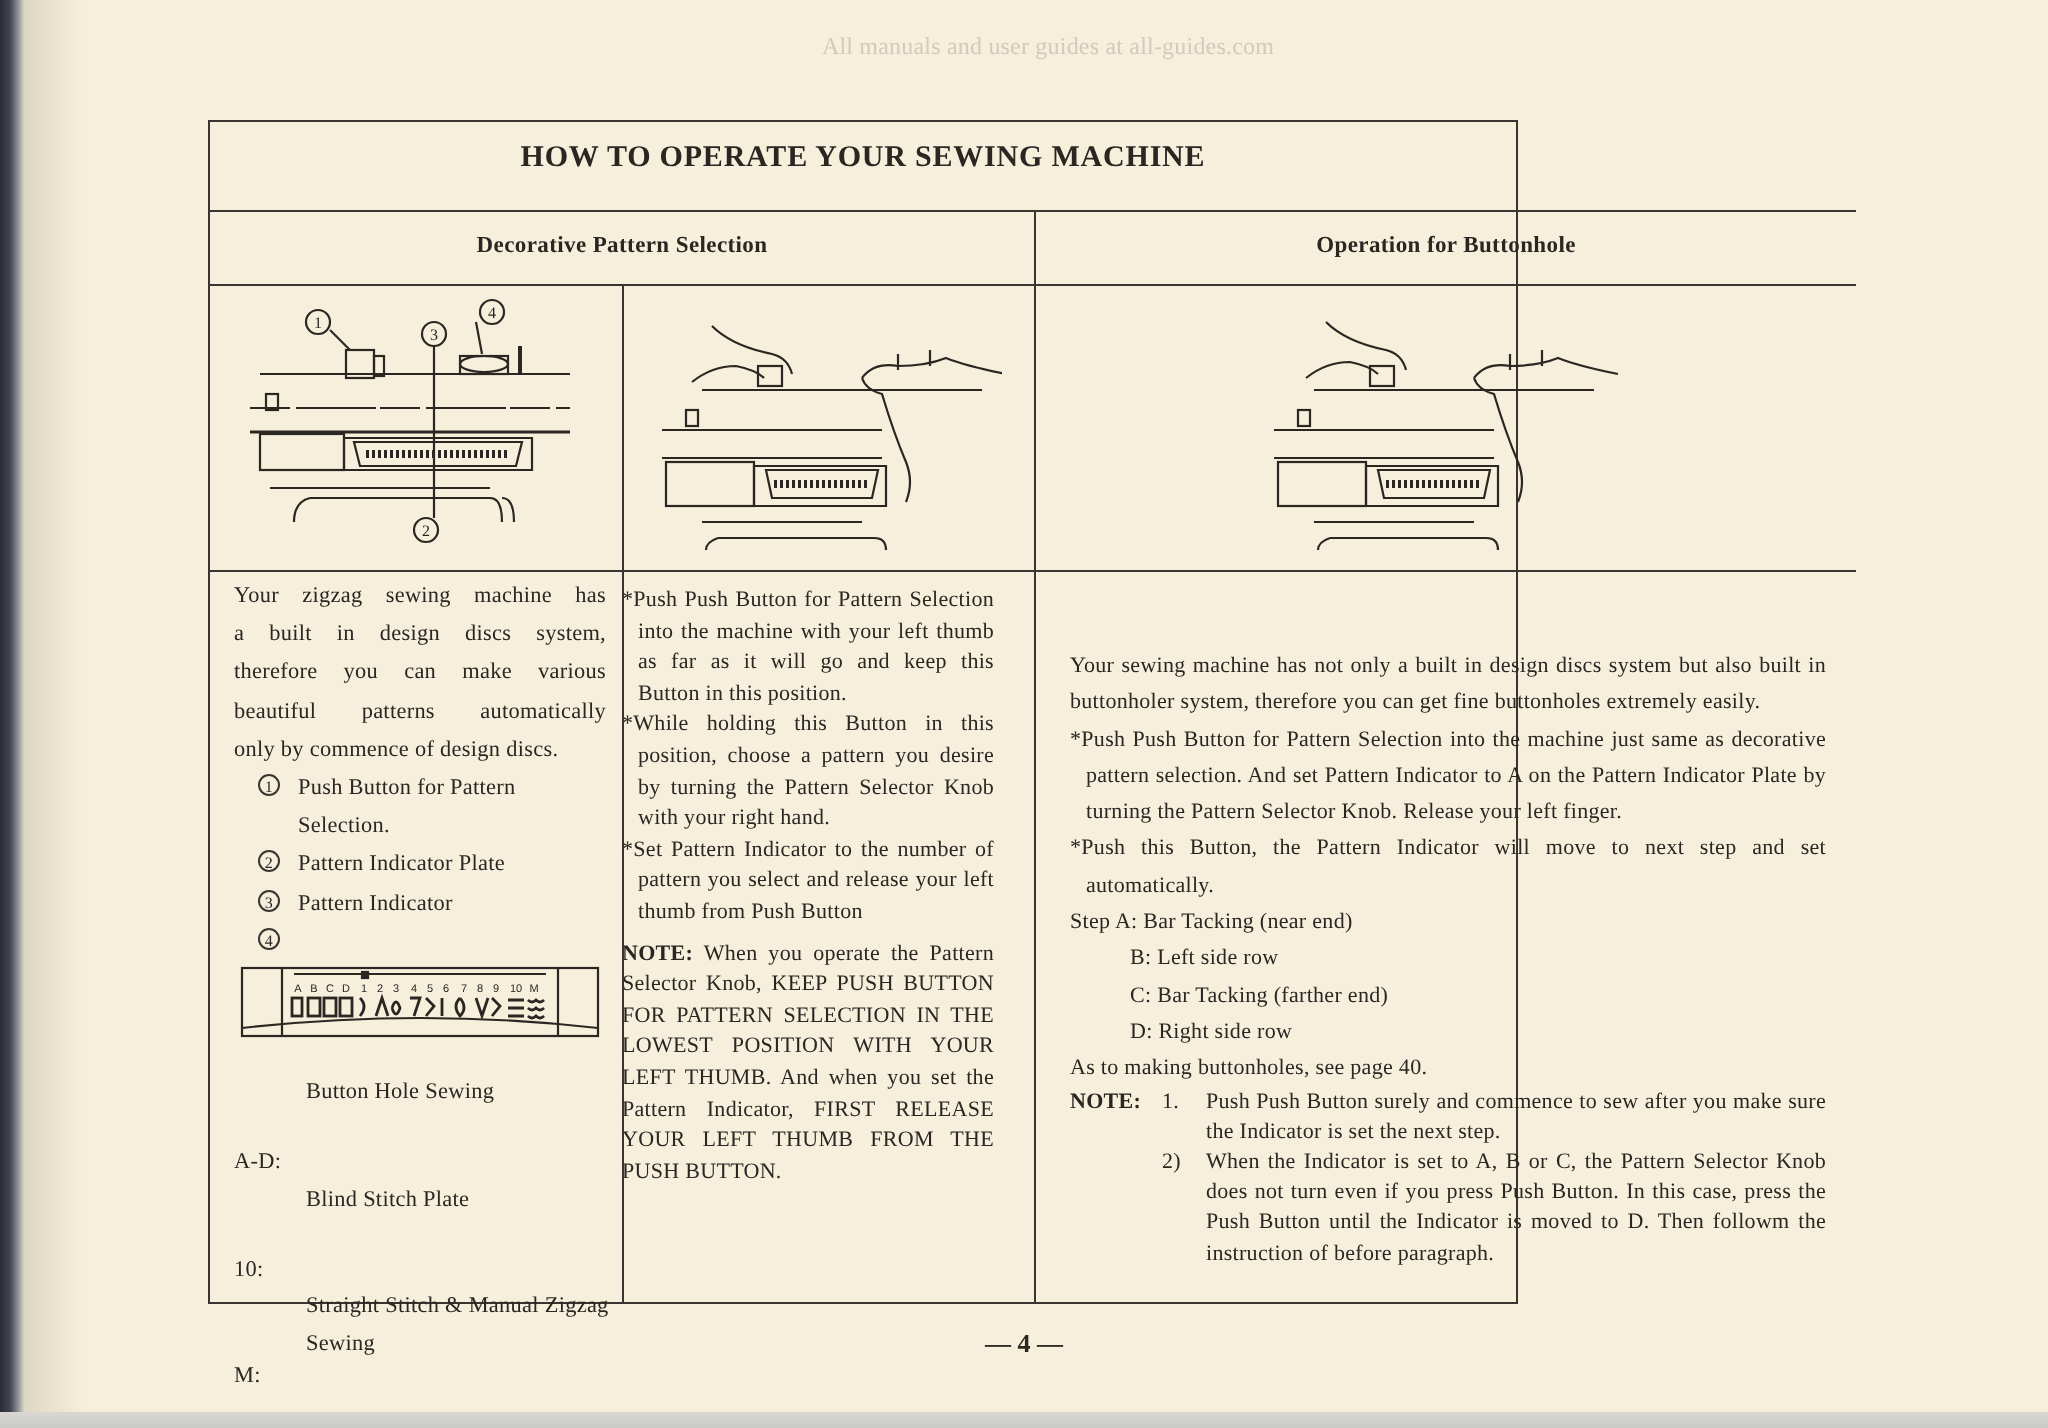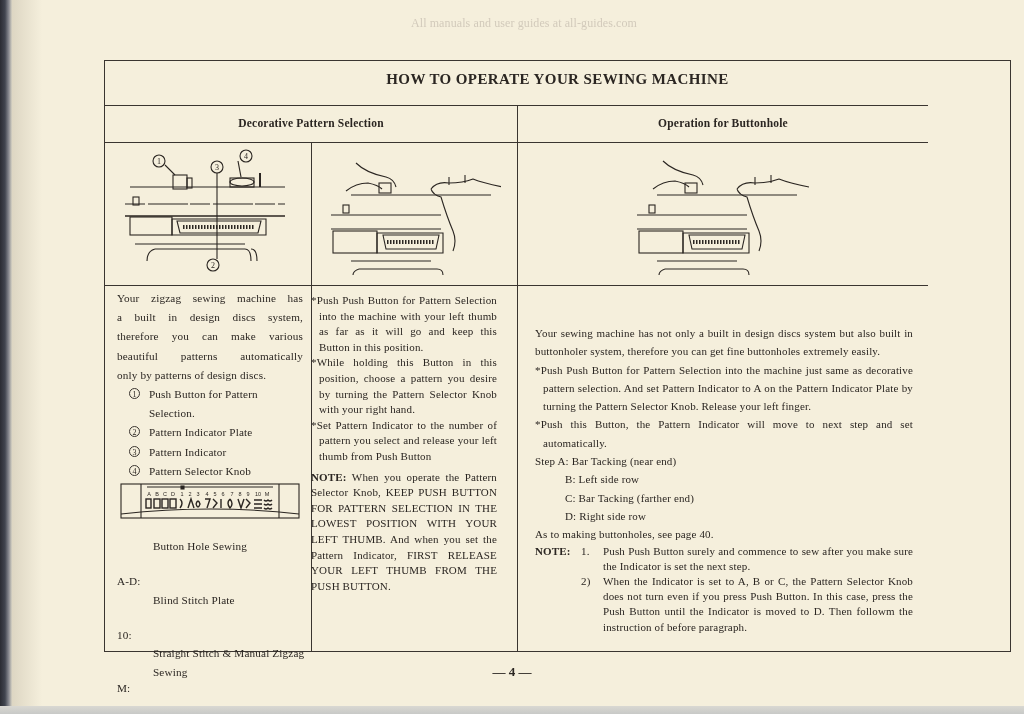--- a/index.html
+++ b/index.html
@@ -19,21 +19,21 @@
     }
     .spine-shadow {
       position: absolute; left: 12px; top: 0; bottom: 0; width: 30px;
       background: linear-gradient(90deg, rgba(150,140,120,0.25), rgba(245,239,220,0));
     }
     .watermark {
       position: absolute; top: 16px; left: 12px; width: 1024px; text-align: center;
       font-size: 12px; color: #d2cabb; letter-spacing: 0.1px;
     }
     .frame {
-      position: absolute; left: 104px; top: 60px; width: 907px; height: 592px;
+      position: absolute; left: 104px; top: 60px; width: 655px; height: 592px;
       border: 1.6px solid #3a3530; box-sizing: border-box;
     }
     .hline { position: absolute; height: 0; border-top: 1.6px solid #3a3530; }
     .vline { position: absolute; width: 0; border-left: 1.6px solid #3a3530; }
     .title {
       position: absolute; left: 0; top: 10px; width: 100%; text-align: center;
       font-size: 15px; font-weight: bold; letter-spacing: 0.4px;
     }
     .colhead {
       position: absolute; top: 56px; text-align: center;
@@ -159,36 +159,35 @@
       <line x1="60" y1="91" x2="108" y2="91" stroke-dasharray="1.5 1.5" stroke-width="4"></line>
       <path d="M24 110 h80 M32 118 q-6 2 -6 6 M32 118 h78 q6 0 6 6"></path>
     </g>
   </svg>
 
   <div class="cell-text left-intro" style="left:12px; top:228px; width:186px;">
     <p>Your zigzag sewing machine has</p>
     <p>a built in design discs system,</p>
     <p>therefore you can make various</p>
     <p>beautiful patterns automatically</p>
-    <p class="last">only by patterns of design discs.</p>
+    <p class="last">only by commence of design discs.</p>
     <div class="legend-item">
       <span class="num"><span class="circ">1</span></span>
       <span class="txt">Push Button for Pattern Selection.</span>
     </div>
     <div class="legend-item">
       <span class="num"><span class="circ">2</span></span>
       <span class="txt">Pattern Indicator Plate</span>
     </div>
     <div class="legend-item">
       <span class="num"><span class="circ">3</span></span>
       <span class="txt">Pattern Indicator</span>
     </div>
     <div class="legend-item">
       <span class="num"><span class="circ">4</span></span>
-      <span class="txt">Pattern Selector Knob</span>
     </div>
   </div>
 
   <svg class="illus" style="left:14px; top:421px;" width="182" height="40" viewBox="0 0 182 40">
     <g fill="none" stroke="#2b2622" stroke-width="1.1">
       <rect x="2" y="2" width="178" height="34"></rect>
       <path d="M22 2 v34 M160 2 v34"></path>
       <path d="M28 5 h126 M2 32 q90 -10 178 0"></path>
       <rect x="62" y="4" width="3" height="3" fill="#2b2622"></rect>
     </g>

